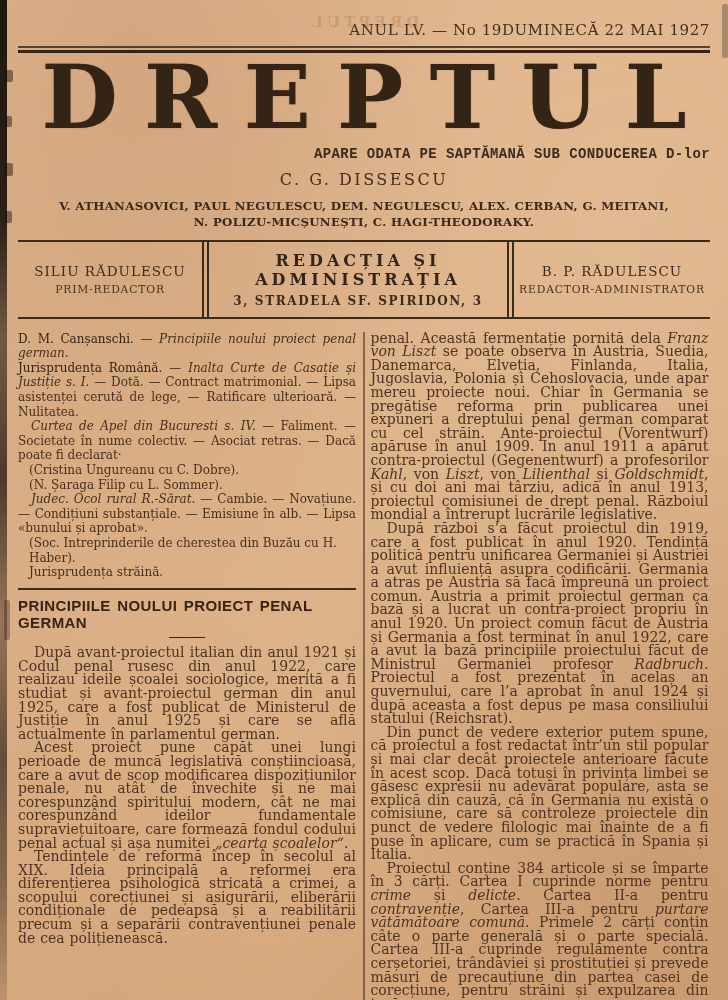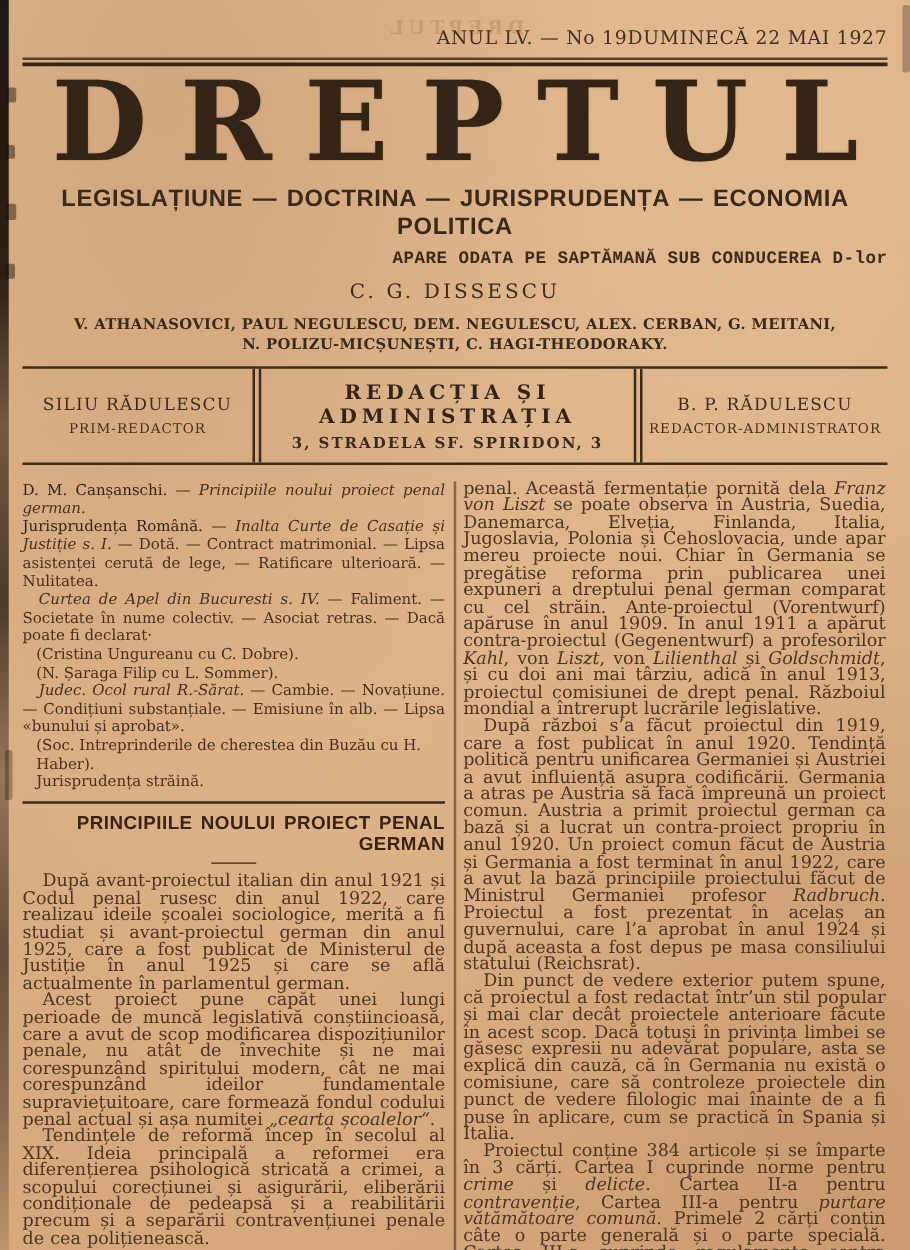--- a/index.html
+++ b/index.html
@@ -66,21 +66,21 @@
   .coldiv{width:1.5px;background:rgba(60,40,25,.55);margin:0 6px 14px 7px;align-self:stretch;}
   
   .toc p{margin:0;font-size:12px;line-height:14.6px;text-align:justify;color:#472f1d;}
   .toc p i{font-style:italic;}
   .toc p b{font-weight:normal;color:#33241a;}
   .toc p[data-type="case"]{padding-left:11px;text-align:left;}
   .toc p[data-type="court"]{text-indent:13px;}
   .toc p[data-type="plain-indent"]{padding-left:11px;text-align:left;}
   .toc-rule{height:2px;background:#3d2c1d;margin:8px 0 7px;}
   
-  .headline{font-family:"Liberation Sans",sans-serif;font-weight:bold;text-align:right;
+  .headline{font-family:"Liberation Sans",sans-serif;font-weight:bold;text-align:left;
     font-size:15px;letter-spacing:.4px;word-spacing:2px;color:#3a2315;margin:2px 0 0;}
   .headline-rule{width:36px;height:1.5px;background:#3a2315;margin:6px auto 8px;}
   .art p{margin:0;font-size:14px;line-height:13.6px;text-align:justify;
     text-indent:16px;word-spacing:.5px;color:#4e3423;}
   .art p[data-type="continuation"]{text-indent:0;}
   .art p i{font-style:italic;}
 </style>
 </head>
 <body>
 
@@ -103,21 +103,20 @@
 
     <div class="dbl">
       <div class="thin"></div>
         <div class="thick"></div>
     </div>
 
     <div class="masthead">
       <span>DREPTUL</span>
     </div>
 
-    <div class="fields">LEGISLAȚIUNE — DOCTRINA — JURISPRUDENȚA — ECONOMIA POLITICA</div>
     <div class="freq">APARE ODATA PE SAPTĂMANĂ SUB CONDUCEREA D-lor</div>
     <div class="director">C. G. DISSESCU</div>
     <div class="editors">
       <div>V. ATHANASOVICI, PAUL NEGULESCU, DEM. NEGULESCU, ALEX. CERBAN, G. MEITANI,</div>
       <div>N. POLIZU-MICȘUNEȘTI, C. HAGI-THEODORAKY.</div>
     </div>
 
     <div class="infobox">
       <div class="cell cell-l">
         <div class="person-name">SILIU RĂDULESCU</div>

